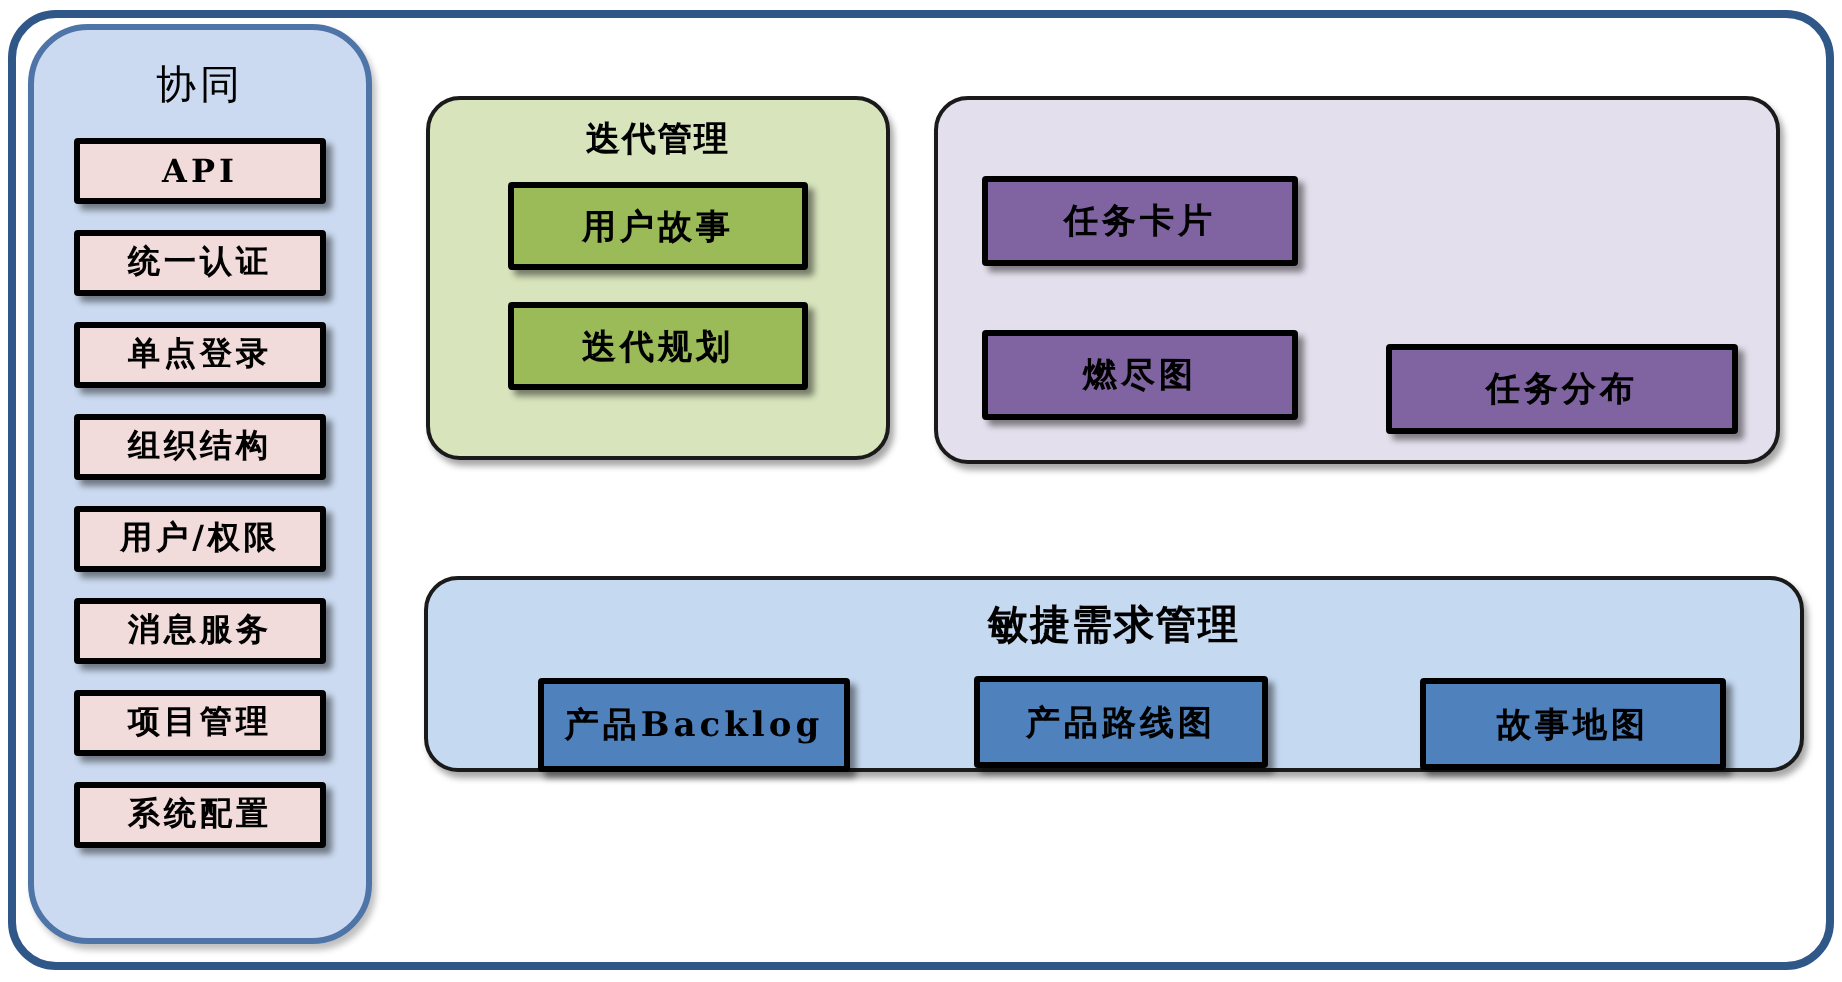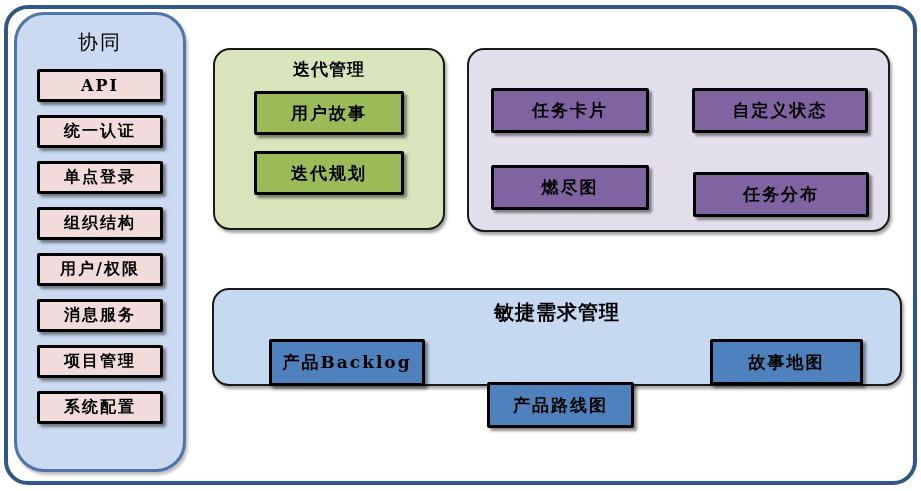--- a/index.html
+++ b/index.html
@@ -47,21 +47,21 @@
   .panel-kanban{left:467px;top:48px;width:423px;height:184px;background:#E4DFEC;}
   .k-item{position:absolute;background:#8064A2;}
   .k1{left:22px;top:38px;width:158px;height:45px;}
   .k2{left:223px;top:38px;width:176px;height:45px;}
   .k3{left:22px;top:115px;width:158px;height:45px;}
   .k4{left:224px;top:122px;width:176px;height:45px;}
   .panel-req{left:212px;top:288px;width:690px;height:98px;background:#C5D9F1;}
   .panel-req .panel-title{font-size:20px;margin-top:9px;}
   .r-item{position:absolute;background:#4F81BD;}
   .r1{left:55px;top:49px;width:156px;height:47px;}
-  .r2{left:273px;top:48px;width:147px;height:46px;margin-top:44px;}
+  .r2{left:273px;top:48px;width:147px;height:46px;}
   .r3{left:496px;top:49px;width:153px;height:46px;}
 </style>
 </head>
 <body>
 
 <div class="stage">
   <div class="frame"></div>
 
   <div class="sidebar">
     <div class="sidebar-title">协同</div>
@@ -80,21 +80,20 @@
   <div class="panel panel-iteration">
     <div class="panel-title">迭代管理</div>
     <div class="items">
       <div class="box g-item">用户故事</div>
       <div class="box g-item">迭代规划</div>
     </div>
   </div>
 
   <div class="panel panel-kanban">
     <div class="box k-item k1">任务卡片</div>
-    <div class="box k-item k2">自定义状态</div>
     <div class="box k-item k3">燃尽图</div>
     <div class="box k-item k4">任务分布</div>
   </div>
 
   <div class="panel panel-req">
     <div class="panel-title">敏捷需求管理</div>
     <div class="box r-item r1">产品Backlog</div>
     <div class="box r-item r2">产品路线图</div>
     <div class="box r-item r3">故事地图</div>
   </div>

